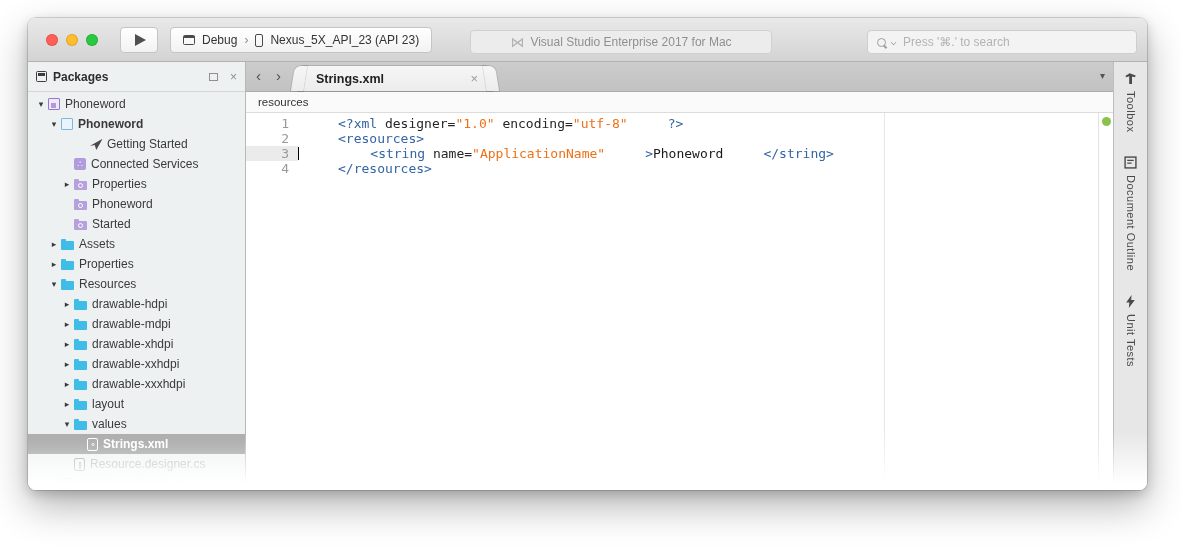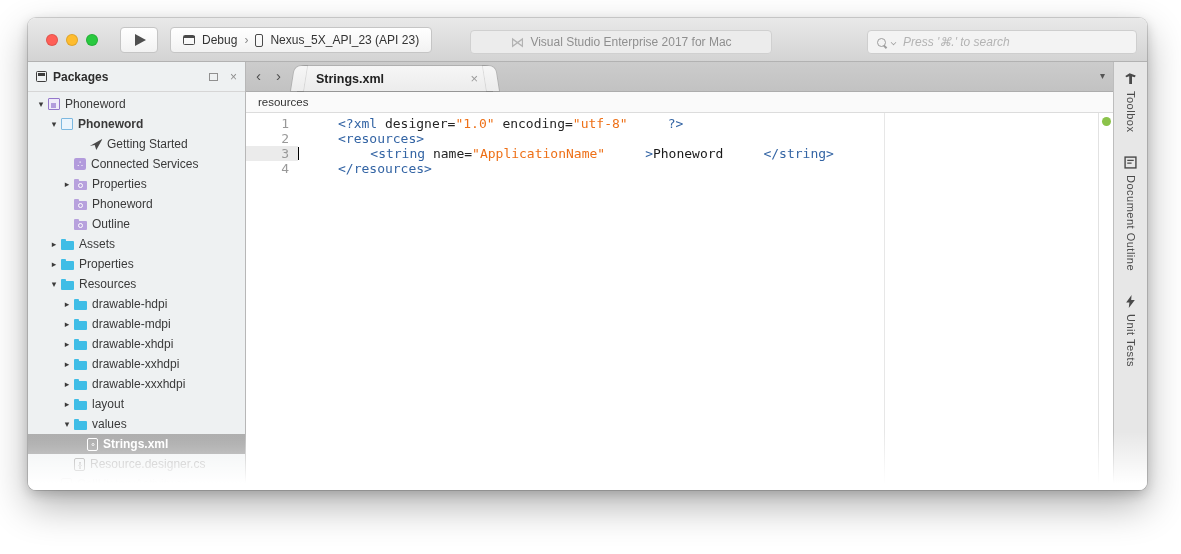--- a/index.html
+++ b/index.html
@@ -27,21 +27,21 @@
   }
   .play-btn { left:92px; top:9px; width:38px; height:26px; justify-content:center; cursor:pointer; }
   .play-tri { width:0; height:0; border-left:11px solid #4f4f4f; border-top:6.5px solid transparent; border-bottom:6.5px solid transparent; margin-left:3px; }
   .config-pill { left:142px; top:9px; height:26px; padding:0 12px; gap:7px; font-size:12px; color:#333; }
   .win-icon { width:12px; height:10px; border:1.4px solid #4a4a4a; border-radius:1.5px; position:relative; }
   .win-icon::before { content:""; position:absolute; left:-0.5px; top:-0.5px; right:-0.5px; height:2.6px; background:#4a4a4a; }
   .cfg-sep { color:#8a8a8a; font-size:12px; }
   .phone-icon { width:8px; height:13px; border:1.4px solid #4a4a4a; border-radius:2px; }
   .title-pill { left:442px; top:12px; width:302px; height:24px; background:#ececec; border-color:#d0d0d0; justify-content:center; gap:6px; font-size:12px; color:#8f8f8f; }
   .vs-logo { color:#b3b3b3; font-size:14px; line-height:1; }
-  .search-pill { left:839px; top:12px; width:270px; height:24px; background:#f3f3f3; border-color:#cecece; padding:8px 9px; gap:5px;font-style:italic; }
+  .search-pill { left:839px; top:12px; width:270px; height:24px; background:#f3f3f3; border-color:#cecece; padding:8px 9px; gap:5px; }
   .mag { position:relative; width:9px; height:9px; }
   .mag::before { content:""; position:absolute; left:0; top:0; width:7px; height:7px; border:1.4px solid #9d9d9d; border-radius:50%; }
   .mag::after { content:""; position:absolute; left:6.5px; top:7px; width:1.6px; height:3.5px; background:#9d9d9d; transform:rotate(-45deg); }
   .mag-chev { width:5px; height:5px; position:relative; margin-right:2px; }
   .mag-chev::before { content:""; position:absolute; left:0; top:0; width:4px; height:4px; border-right:1.4px solid #9d9d9d; border-bottom:1.4px solid #9d9d9d; transform:rotate(45deg) scale(.8); }
   .search-ph { font-size:12px; color:#b3b3b3; }
 
   
   .main { display:flex; height:428px; }
 
@@ -189,21 +189,21 @@
             <span class="tlabel">Properties</span>
           </div>
           <div class="trow" style="padding-left: 32px;">
             <span class="exp"></span>
             <span class="ticon folder-purple"></span>
             <span class="tlabel">Phoneword</span>
           </div>
           <div class="trow" style="padding-left: 32px;">
             <span class="exp"></span>
             <span class="ticon folder-purple"></span>
-            <span class="tlabel">Outline</span>
+            <span class="tlabel">Started</span>
           </div>
           <div class="trow" style="padding-left: 19px;">
             <span class="exp">▸</span>
             <span class="ticon folder-blue"></span>
             <span class="tlabel">Assets</span>
           </div>
           <div class="trow" style="padding-left: 19px;">
             <span class="exp">▸</span>
             <span class="ticon folder-blue"></span>
             <span class="tlabel">Properties</span>

